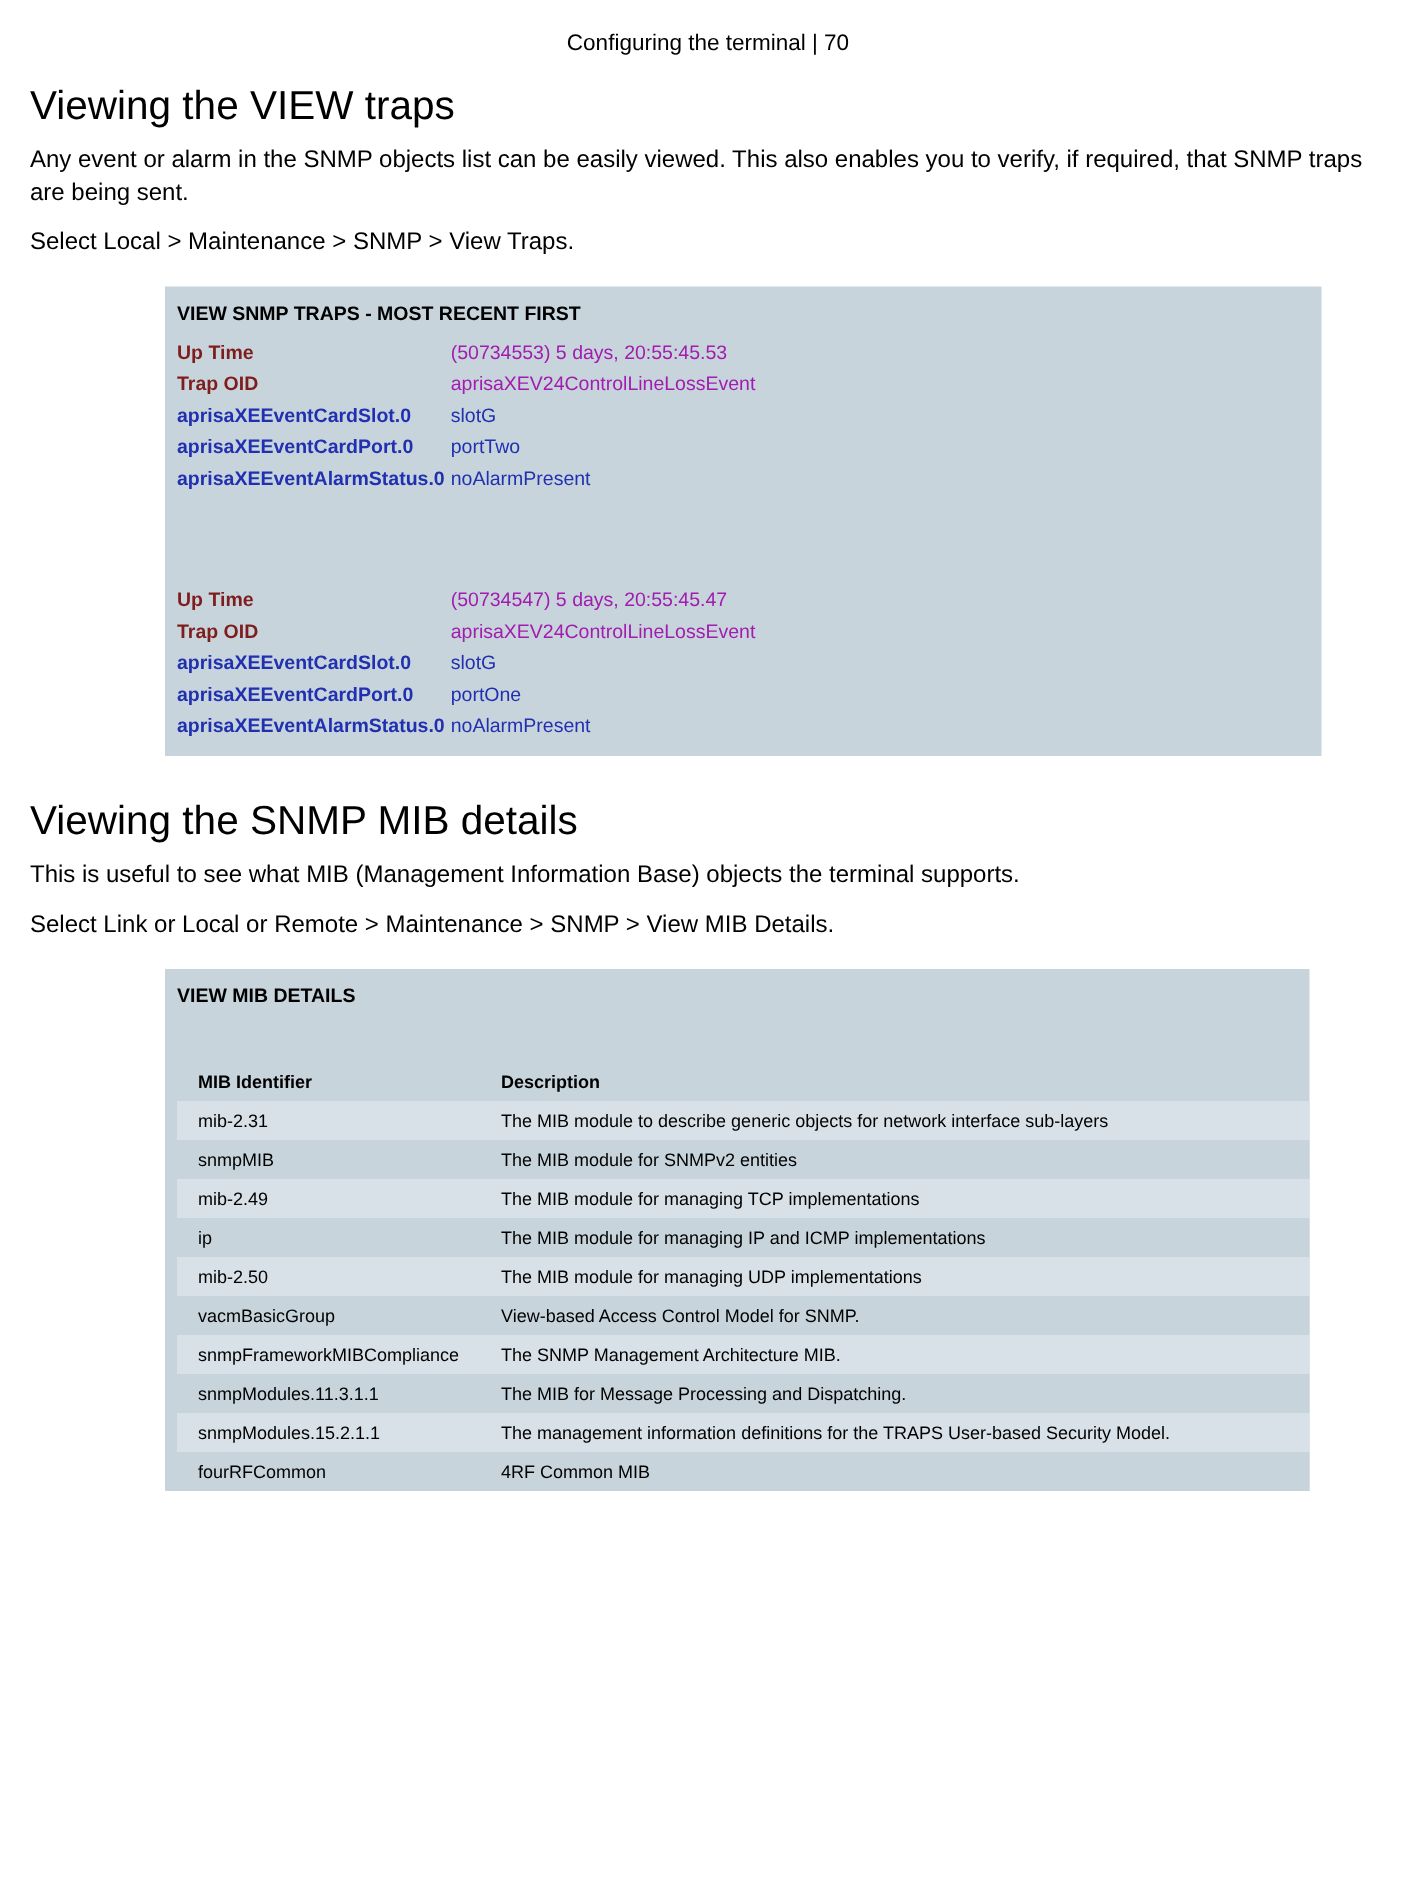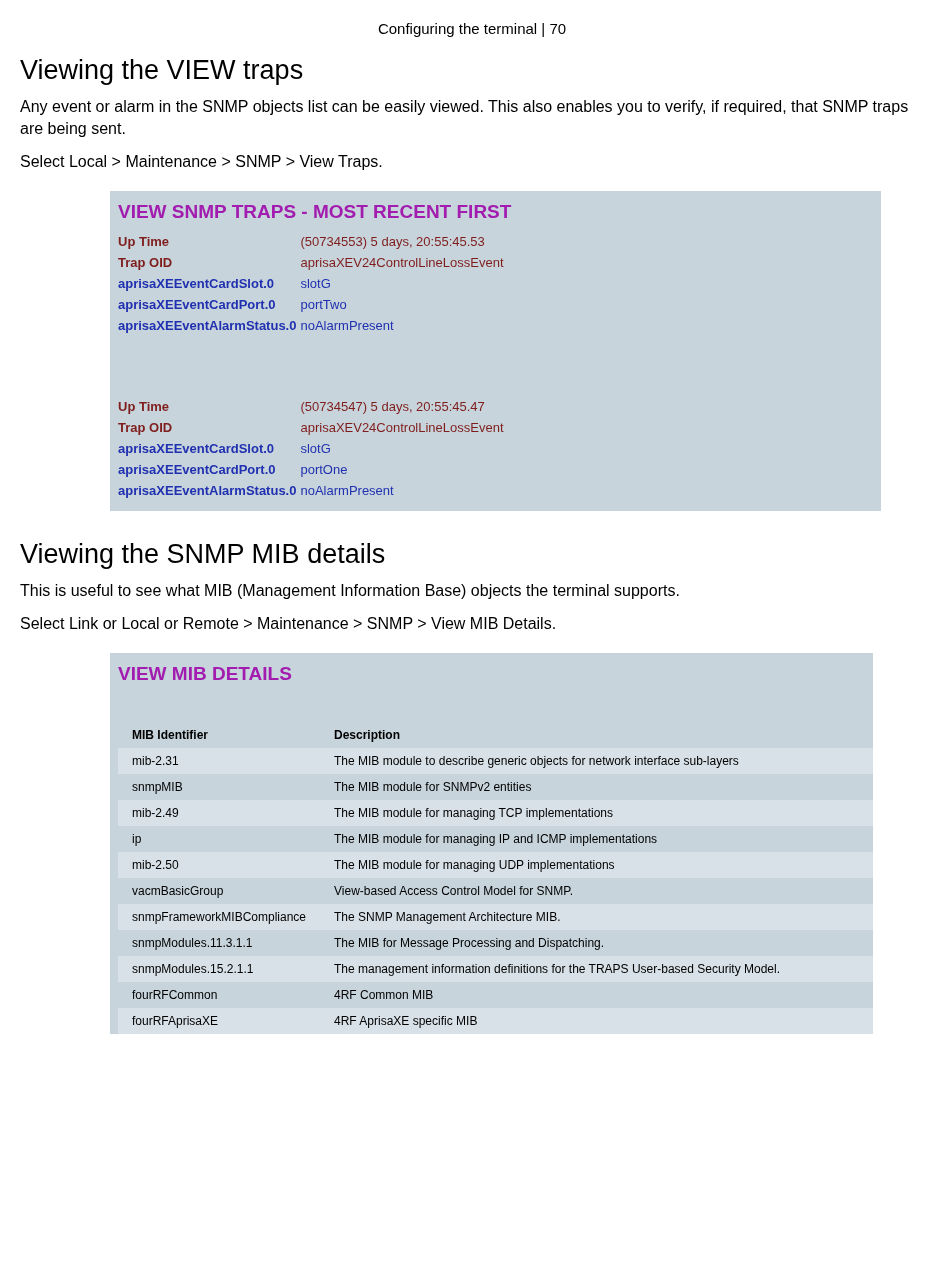--- a/index.html
+++ b/index.html
@@ -27,36 +27,36 @@
   }
   .panel {
     background: #c7d4db;
     margin: 18px 0 28px 90px;
     width: 755px;
     padding: 10px 8px 10px 8px;
     font-family: Verdana, Arial, sans-serif;
     font-size: 13px;
   }
   .panel-title {
-    color: #a21caf;
+    color: #000000;
     font-weight: bold;
-    font-size: 19px;
+    font-size: 13px;
     margin-bottom: 8px;
   }
   .trap-table {
     border-collapse: collapse;
   }
   .trap-table td {
     padding: 3px 4px 3px 0;
     vertical-align: top;
     font-size: 13px;
   }
   .trap-table td.label { width: 175px; font-weight: bold; color: #7f1d1d; }
   .trap-table td.label-blue { width: 175px; font-weight: bold; color: #2030b0; }
-  .trap-table td.val { color: #7f1d1d; }
+  .trap-table td.val { color: #a21caf; }
   .trap-table td.val-blue { color: #2030b0; }
   .trap-spacer { height: 60px; }
   .mib-panel {
     background: #c7d4db;
     margin: 18px 0 0 90px;
     width: 755px;
     padding: 10px 0 0 8px;
     font-family: Verdana, Arial, sans-serif;
     font-size: 12px;
   }
@@ -179,19 +179,15 @@
           <td>The MIB for Message Processing and Dispatching.</td>
         </tr>
     <tr class="row-light">
           <td class="col-id">snmpModules.15.2.1.1</td>
           <td>The management information definitions for the TRAPS User-based Security Model.</td>
         </tr>
     <tr class="row-dark">
           <td class="col-id">fourRFCommon</td>
           <td>4RF Common MIB</td>
         </tr>
-    <tr class="row-light">
-          <td class="col-id">fourRFAprisaXE</td>
-          <td>4RF AprisaXE specific MIB</td>
-        </tr>
   </tbody>
     </table>
 </div>
 
 </body></html>

